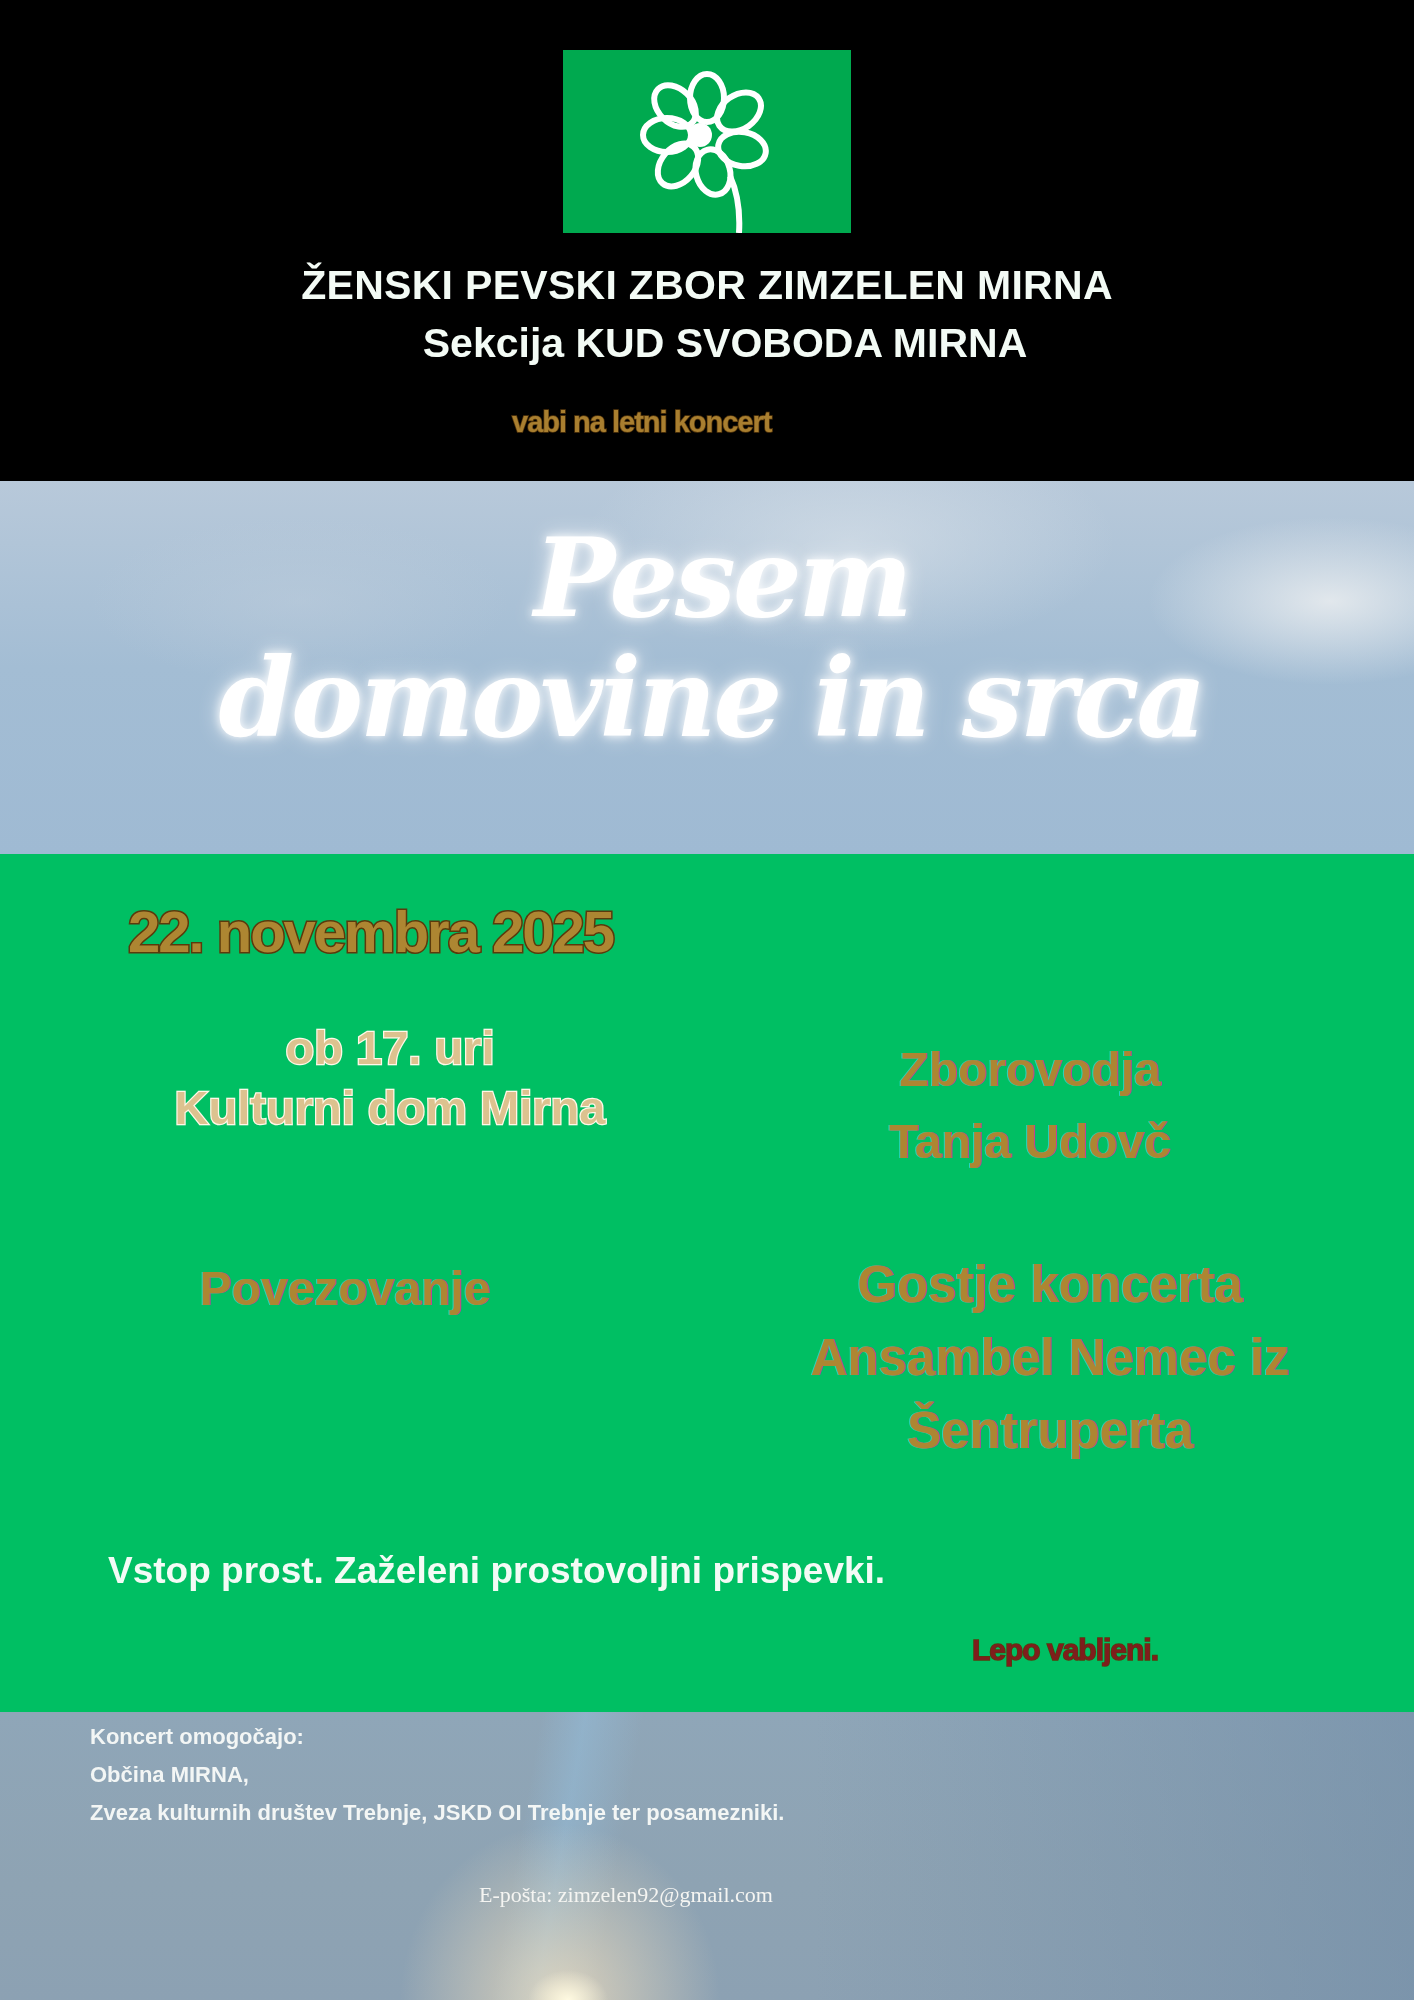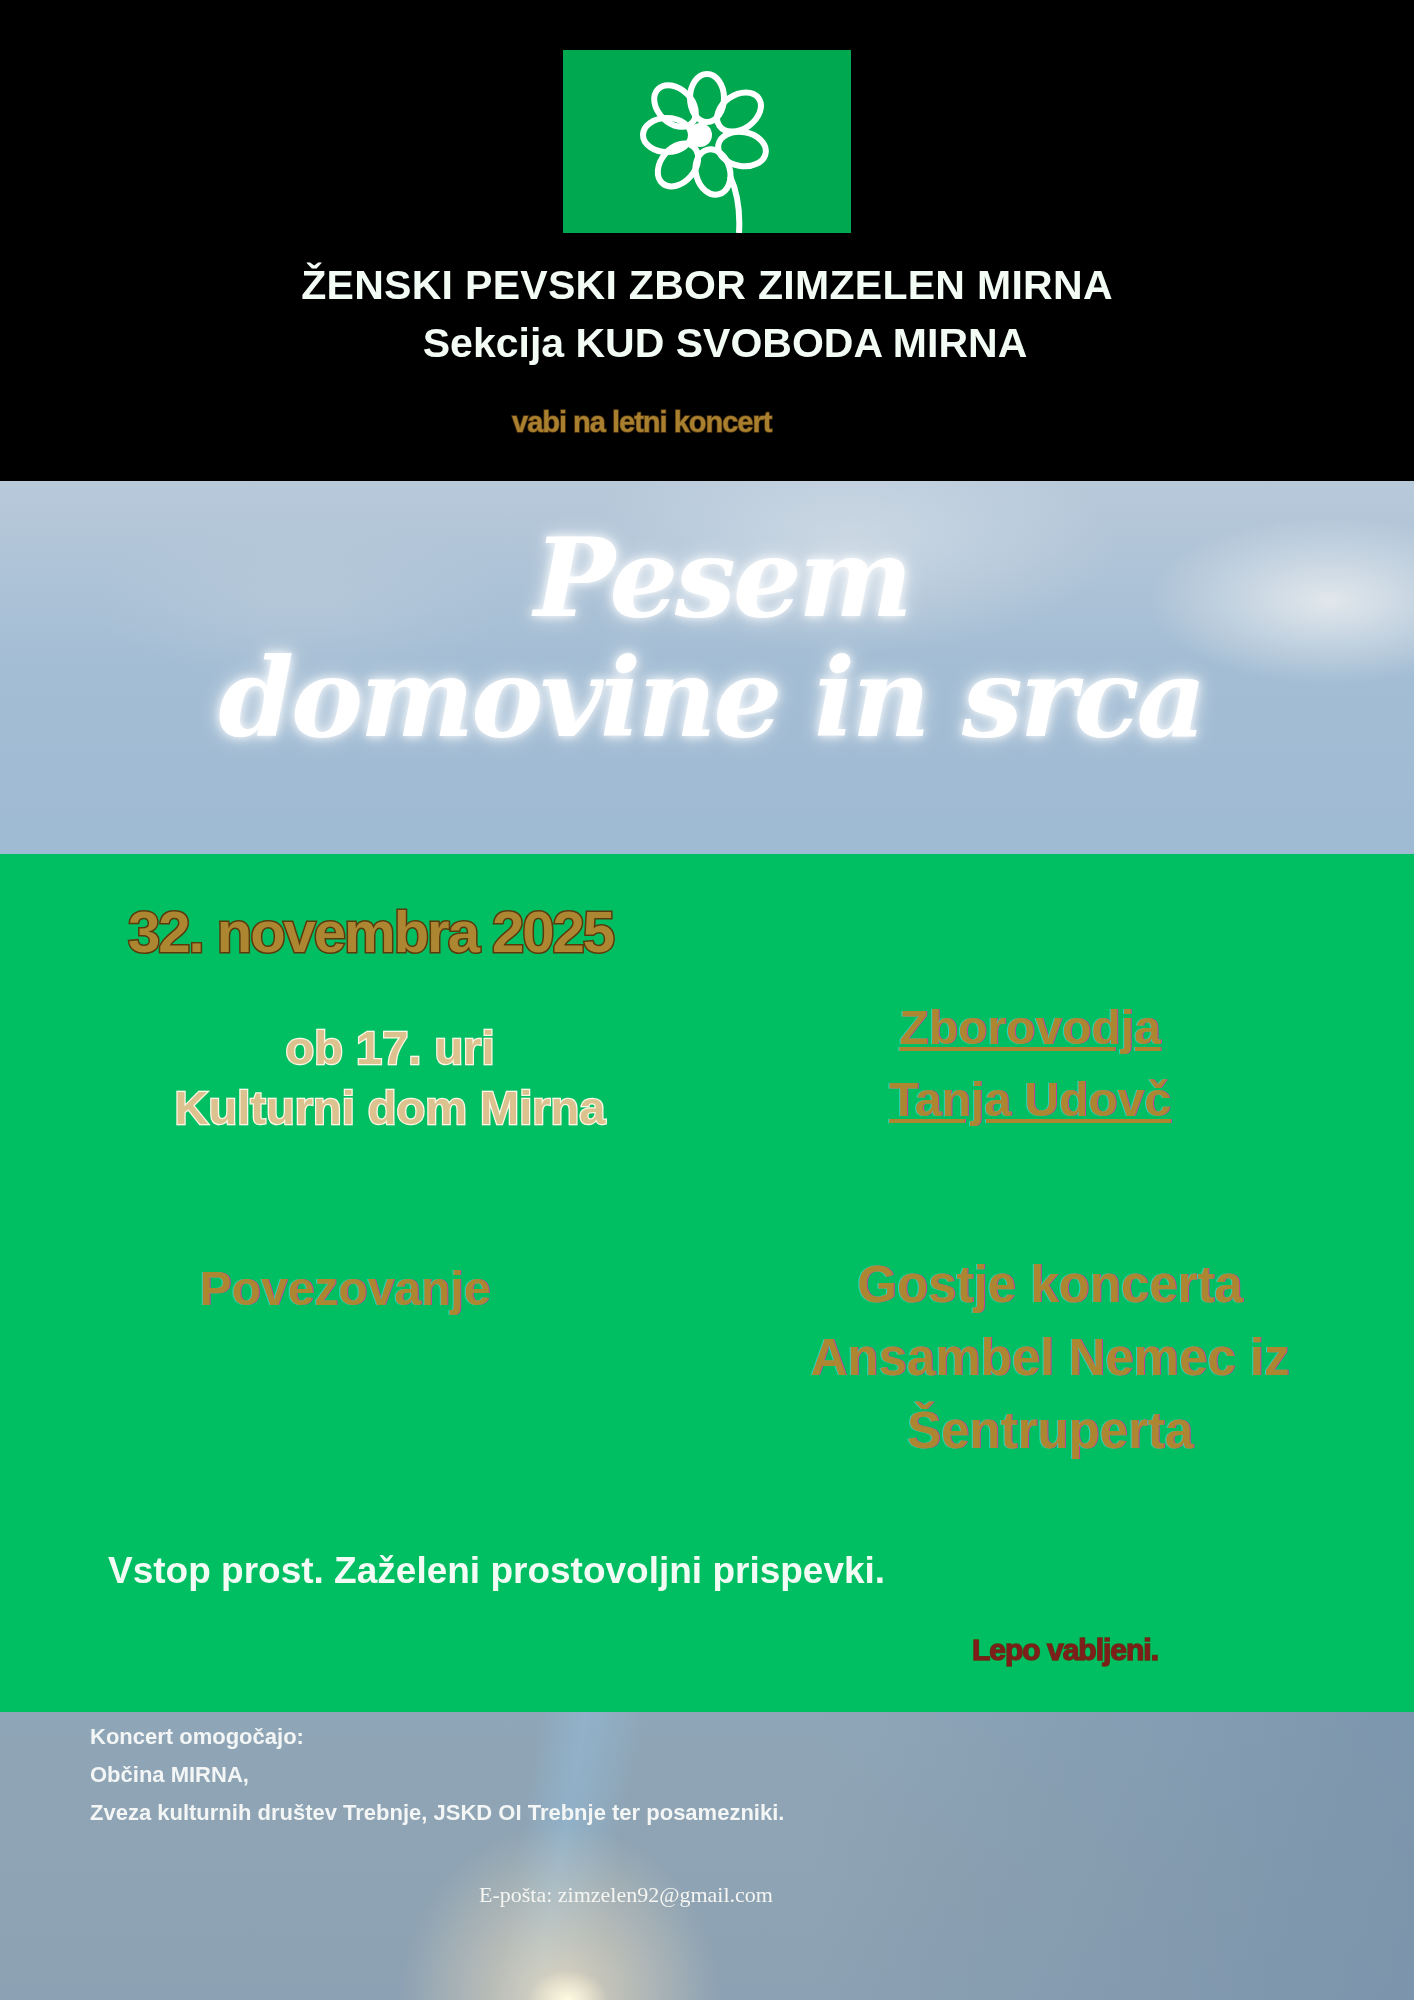--- a/index.html
+++ b/index.html
@@ -51,21 +51,21 @@
     }
     .time-place {
       position: absolute; left: 110px; width: 560px; top: 1018px; text-align: center;
       color: #dcc28f; font-weight: bold; font-size: 47px; line-height: 60px;
       -webkit-text-stroke: 2.5px #fff8e8; paint-order: stroke fill;
     }
     .brown {
       position: absolute; text-align: center; color: #ad8632; font-weight: bold;
       text-shadow: -1px 0 0 #2ad3c0, 1px 0 0 #c0409a;
     }
-    .conductor { left: 780px; width: 500px; top: 992px; font-size: 48px; line-height: 72px; text-decoration: underline; }
+    .conductor { left: 780px; width: 500px; top: 1034px; font-size: 48px; line-height: 72px; }
     .host { left: 100px; width: 490px; top: 1253px; font-size: 48px; line-height: 72px; }
     .guests { left: 760px; width: 580px; top: 1248px; font-size: 51px; line-height: 73px; }
     .entry {
       position: absolute; left: 108px; top: 1550px;
       color: #f3fbf5; font-weight: bold; font-size: 37px;
     }
     .welcome {
       position: absolute; left: 972px; top: 1633px;
       color: #7f1d1d; font-weight: bold; font-size: 30px; letter-spacing: -1px;
       -webkit-text-stroke: 1.5px #5a3a0c; paint-order: stroke fill;
@@ -112,21 +112,21 @@
   </div>
   <div class="title1">ŽENSKI PEVSKI ZBOR ZIMZELEN MIRNA</div>
   <div class="title2">Sekcija KUD SVOBODA MIRNA</div>
   <div class="invite">vabi na letni koncert</div>
 </div>
 
 <div class="sky-banner"></div>
 <div class="script script1">Pesem</div>
 <div class="script script2">domovine in srca</div>
 
-<div class="date">32. novembra 2025</div>
+<div class="date">22. novembra 2025</div>
 
 <div class="time-place">
   <div>ob 17. uri</div>
   <div>Kulturni dom Mirna</div>
 </div>
 
 <div class="brown conductor">
   <div>Zborovodja</div>
   <div>Tanja Udovč</div>
 </div>

